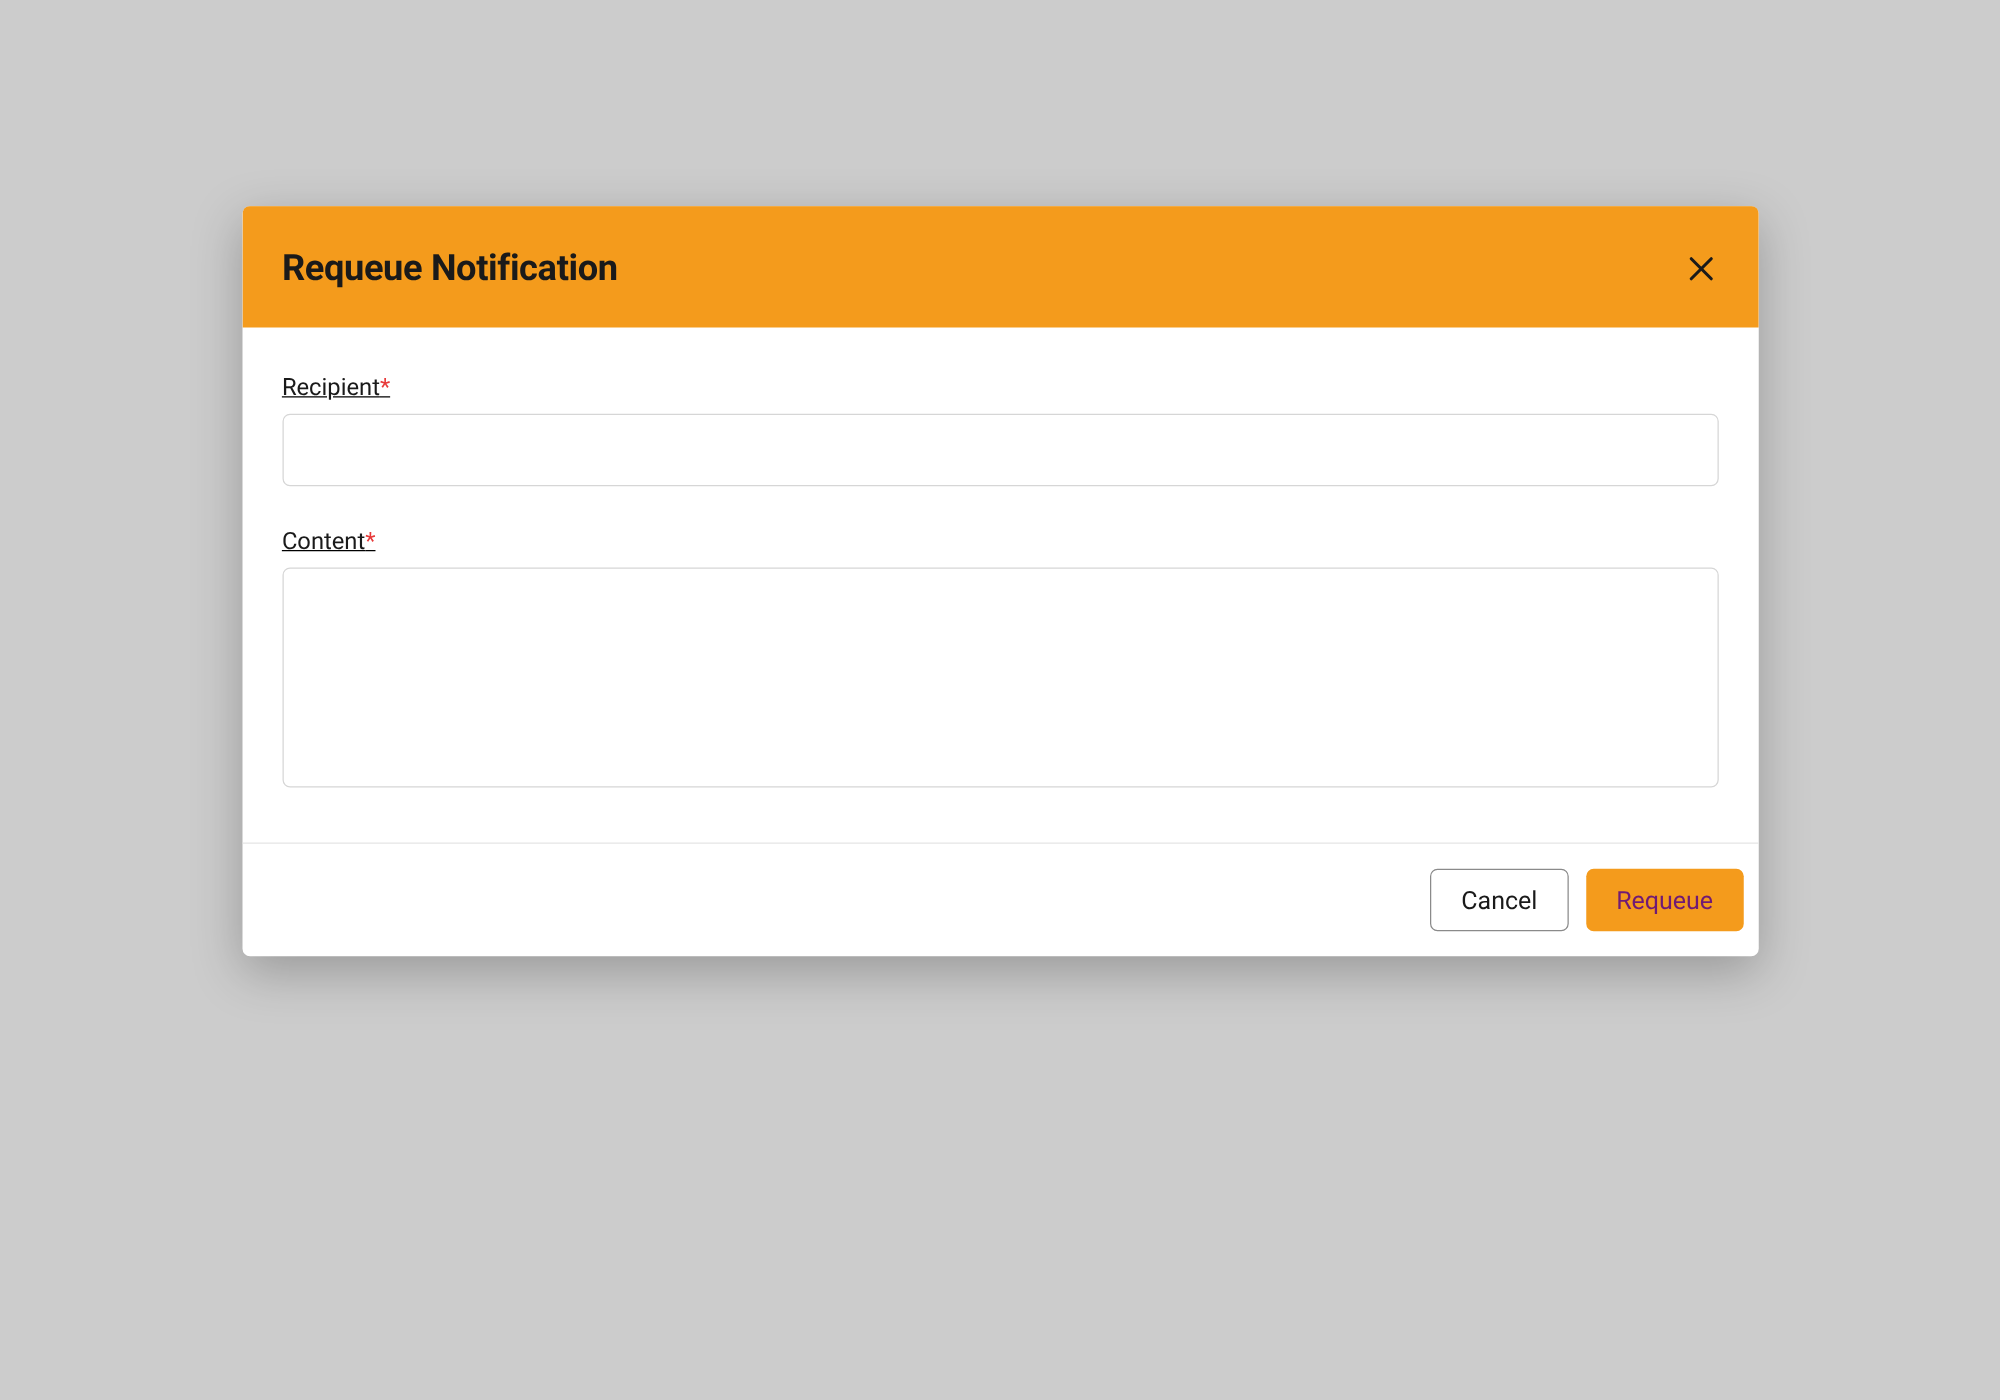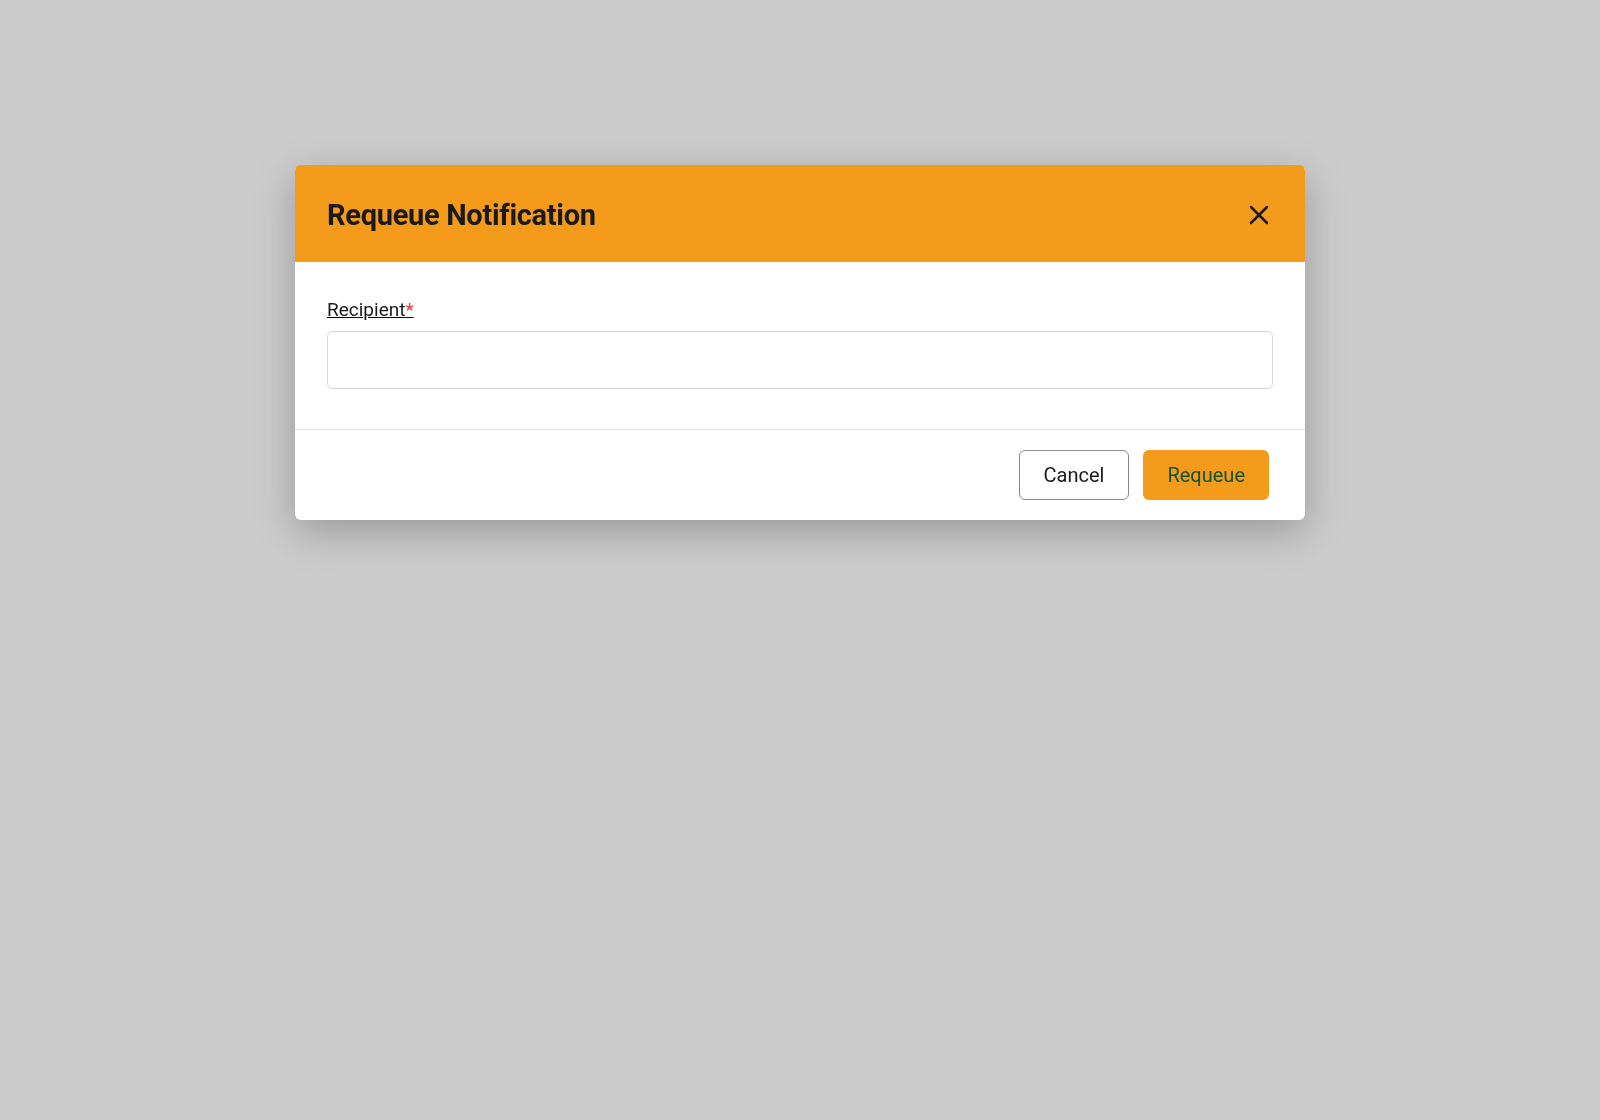--- a/index.html
+++ b/index.html
@@ -13,21 +13,21 @@
       background: #cccccc;
       width: 1600px;
       height: 1120px;
       display: flex;
       align-items: flex-start;
       justify-content: center;
       padding-top: 165px;
     }
     
     .modal {
-      width: 1010px;
+      width: 1213px;
       background: #fff;
       border-radius: 6px;
       box-shadow: 0 12px 40px rgba(0,0,0,0.25);
       overflow: hidden;
     }
     
     .modal-header {
       background: #f49b1c;
       padding: 30px 32px;
       display: flex;
@@ -102,21 +102,21 @@
       padding: 12px 16px;
       font-size: 18px;
       font-family: inherit;
       background: #fff;
       outline: none;
       resize: none;
     }
     
     .modal-footer {
       border-top: 1px solid #e5e5e5;
-      padding: 20px 36px;
+      padding: 20px 12px;
       display: flex;
       justify-content: flex-end;
       gap: 14px;
     }
     
     .btn {
       padding: 12px 24px;
       font-size: 20px;
       border-radius: 6px;
       cursor: pointer;
@@ -125,21 +125,21 @@
     }
     
     .btn-cancel {
       background: #fff;
       color: #1a1a1a;
       border: 1px solid #8a8a8a;
     }
     
     .btn-primary {
       background: #f49b1c;
-      color: #14532d;
+      color: #701a75;
       font-weight: 400;
     }
   </style>
 </head>
 <body>
 
 <div class="modal">
   <div class="modal-header">
     <h2 class="modal-title">Requeue Notification</h2>
     <div class="close-icon">
@@ -151,19 +151,25 @@
   </div>
 
   <div class="modal-body">
     <div class="form-group">
       <label class="form-label">
         <span>Recipient</span><span class="required-mark">*</span>
       </label>
       <input type="text" class="form-input" value="" style="">
     </div>
 
+    <div class="form-group">
+      <label class="form-label">
+        <span>Content</span><span class="required-mark">*</span>
+      </label>
+      <textarea class="form-textarea" style=""></textarea>
+    </div>
   </div>
 
   <div class="modal-footer">
     <button class="btn btn-cancel">Cancel</button>
     <button class="btn btn-primary">Requeue</button>
   </div>
 </div>
 
 </body></html>

